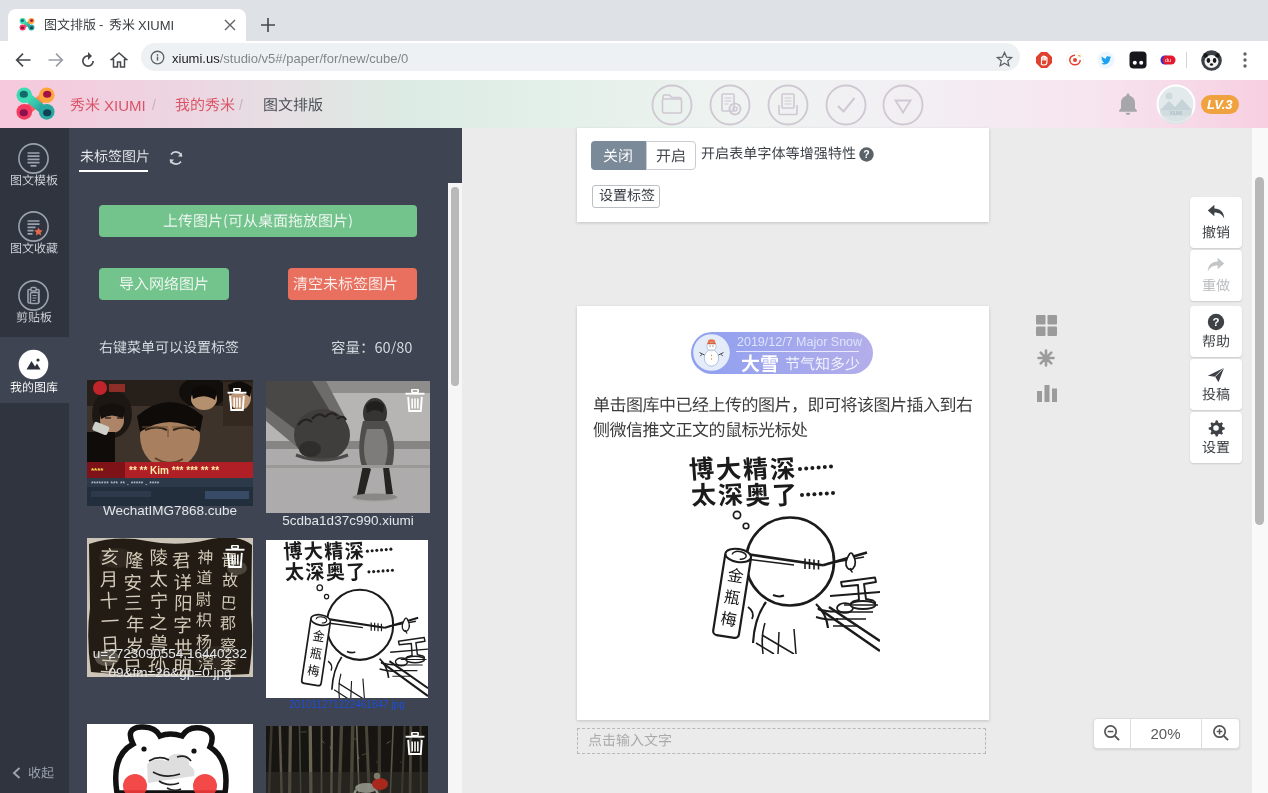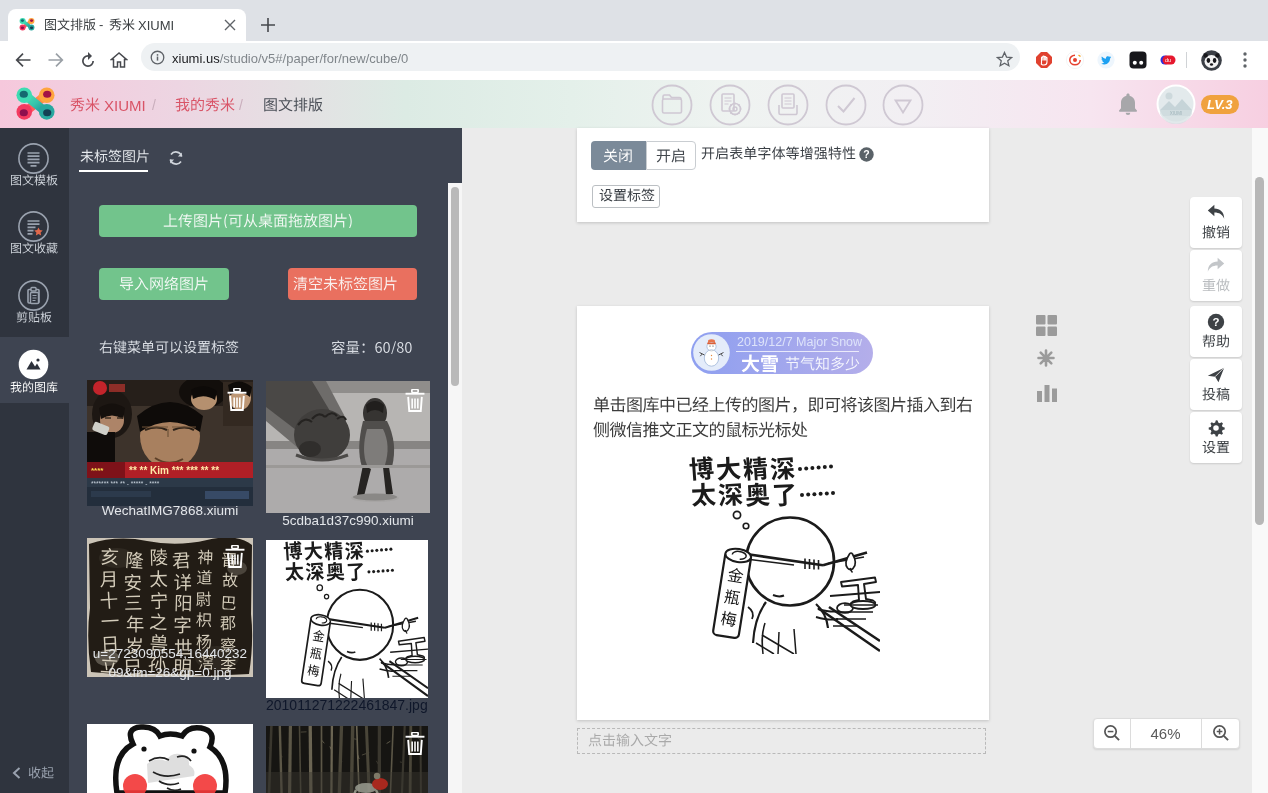--- a/index.html
+++ b/index.html
@@ -422,21 +422,21 @@
 <text x="4" y="105.5" font-size="6.5" fill="#c8d2dd" font-family="Liberation Sans">******* *** ** - ***** - ****</text>
 <rect x="118" y="111" width="44" height="8" fill="#374a66"></rect>
 <rect x="4" y="111" width="60" height="6" fill="#2c3a4c"></rect>
 </svg>
 <svg class="ab" style="left:226px;top:388px" width="22" height="23.1" viewBox="0 0 20 22">
     <rect x="7" y="0.5" width="6" height="3" rx="1" fill="none" stroke="#fff" stroke-width="1.6"></rect>
     <path d="M1 4.5h18" stroke="#fff" stroke-width="1.8"></path>
     <path d="M3.5 7.5 L4.5 21 H15.5 L16.5 7.5" fill="none" stroke="#fff" stroke-width="1.8"></path>
     <path d="M7.3 9v9.5M10 9v9.5M12.7 9v9.5" stroke="#fff" stroke-width="1.5"></path>
   </svg>
-<div class="t" style="left:87px;top:504px;width:166px;text-align:center;font-size:13.5px;line-height:14px;color:#e3e6ea">WechatIMG7868.xiumi</div>
+<div class="t" style="left:87px;top:504px;width:166px;text-align:center;font-size:13.5px;line-height:14px;color:#e3e6ea">WechatIMG7868.cube</div>
 <svg class="ab" style="left:266px;top:381px" width="164" height="132" viewBox="0 0 164 132">
 <rect width="164" height="132" fill="#c2c0be"></rect>
 <rect y="0" width="164" height="12" fill="#8f8d8b"></rect>
 <rect y="12" width="164" height="52" fill="#b7b5b3"></rect>
 <rect y="60" width="164" height="8" fill="#878583"></rect>
 <rect y="68" width="164" height="64" fill="#adabab"></rect>
 <path d="M0 0 L60 0 L78 34 Q86 52 70 62 L38 72 L0 40z" fill="#6e6c6a"></path>
 <path d="M0 0 L46 0 L64 30 L34 52 L0 26z" fill="#4a4846"></path>
 <ellipse cx="56" cy="54" rx="28" ry="26" fill="#403e3c"></ellipse>
 <path d="M32 44 q7 -9 14 -3 M46 38 q7 -8 13 -2 M59 36 q7 -7 12 -1 M71 38 q6 -5 9 1" stroke="#252321" stroke-width="2.2" fill="none"></path>
@@ -553,21 +553,21 @@
     <ellipse cx="179" cy="153" rx="8" ry="4.8" fill="#fff" stroke="#1b1b1b" stroke-width="1.8"></ellipse>
     <path d="M183.5 99 q-6 9 -2 14 q2.5 3 5.5 .5 q5 -5 -.5 -14.5 q-1.5 -2 -3 0z" fill="#fff" stroke="#1b1b1b" stroke-width="1.7"></path>
     <path d="M184 113 q1 3 2.5 4.5" stroke="#1b1b1b" stroke-width="1.5" fill="none"></path>
     <path d="M175 127 L209 122.5 L210 127 L198 129 L200 144 L207 145.5 Q212 148 206 150 L188 151 Q182 149 187 146.5 L193 145 L192 130 L176 131.5z" fill="#fff" stroke="#1b1b1b" stroke-width="1.9" stroke-linejoin="round"></path>
     <ellipse cx="197" cy="150" rx="12.5" ry="4" fill="#fff" stroke="#1b1b1b" stroke-width="1.8"></ellipse>
     <path d="M164 141 L214 137" stroke="#1b1b1b" stroke-width="1.8"></path>
     <path d="M178 150 h34 M173 157 h34 M170 164 h30 M167 171 h24" stroke="#1b1b1b" stroke-width="1.3"></path>
     <path d="M152 153 L214 196 M163 152 L214 186" stroke="#1b1b1b" stroke-width="2.6"></path>
     <path d="M96 180 l32 19 M90 188 l18 11" stroke="#1b1b1b" stroke-width="1.6"></path>
   </svg>
-<div class="t" style="left:266px;top:698px;width:162px;text-align:left;font-size:14px;line-height:14px;color:#0f172a">201011271222461847.jpg</div>
+<div class="t" style="left:266px;top:698px;width:162px;text-align:center;font-size:10px;line-height:14px;color:#1d4ed8">201011271222461847.jpg</div>
 <svg class="ab" style="left:87px;top:724px" width="166" height="69" viewBox="0 0 166 69">
 <rect width="166" height="69" fill="#fff"></rect>
 <path d="M30 69 Q24 32 46 20 Q38 4 54 3 Q68 2 73 12 Q83 8 95 12 Q101 2 114 4 Q130 7 123 23 Q143 36 138 69z" fill="#fff" stroke="#111" stroke-width="5.5"></path>
 <circle cx="57" cy="25" r="2.6" fill="#111"></circle>
     <circle cx="107" cy="27" r="2.6" fill="#111"></circle>
 <path d="M60 40 q9 -7 19 -3 q5 -9 14 -7 q10 2 9 11 q7 4 5 11 l-46 7z" fill="#d8d8d8" opacity=".85"></path>
 <path d="M62 37 q10 -6 20 -1 M90 33 q9 -3 14 4 M66 48 q12 7 27 2 M72 57 q9 6 20 2 M80 64 q7 4 14 1" stroke="#222" stroke-width="1.7" fill="none"></path>
 <circle cx="48" cy="62" r="12" fill="#f23a3a" opacity=".92"></circle>
 <circle cx="118" cy="62" r="12" fill="#f23a3a" opacity=".92"></circle>
 </svg>
@@ -901,14 +901,14 @@
 <svg class="ab" style="left:1103px;top:724px" width="17" height="17" viewBox="0 0 18 18">
     <circle cx="8" cy="8" r="6" fill="none" stroke="#555" stroke-width="1.8"></circle>
     <path d="M12.5 12.5 L17 17" stroke="#555" stroke-width="2"></path>
     <path d="M5 8h6" stroke="#555" stroke-width="1.6"></path>
   </svg>
 <svg class="ab" style="left:1212px;top:724px" width="17" height="17" viewBox="0 0 18 18">
     <circle cx="8" cy="8" r="6" fill="none" stroke="#555" stroke-width="1.8"></circle>
     <path d="M12.5 12.5 L17 17" stroke="#555" stroke-width="2"></path>
     <path d="M5 8h6M8 5v6" stroke="#555" stroke-width="1.6"></path>
   </svg>
-<div class="t" style="left:1130px;top:726px;width:71px;text-align:center;font-size:15px;line-height:15px;color:#5a5a5a">46%</div>
+<div class="t" style="left:1130px;top:726px;width:71px;text-align:center;font-size:15px;line-height:15px;color:#5a5a5a">20%</div>
 <div class="ab" style="left:1252px;top:128px;width:16px;height:665px;background:#f9f9f9"></div>
 <div class="ab" style="left:1255px;top:177px;width:9px;height:348px;background:#b7b7b7;border-radius:4.5px"></div>
 </body></html>

